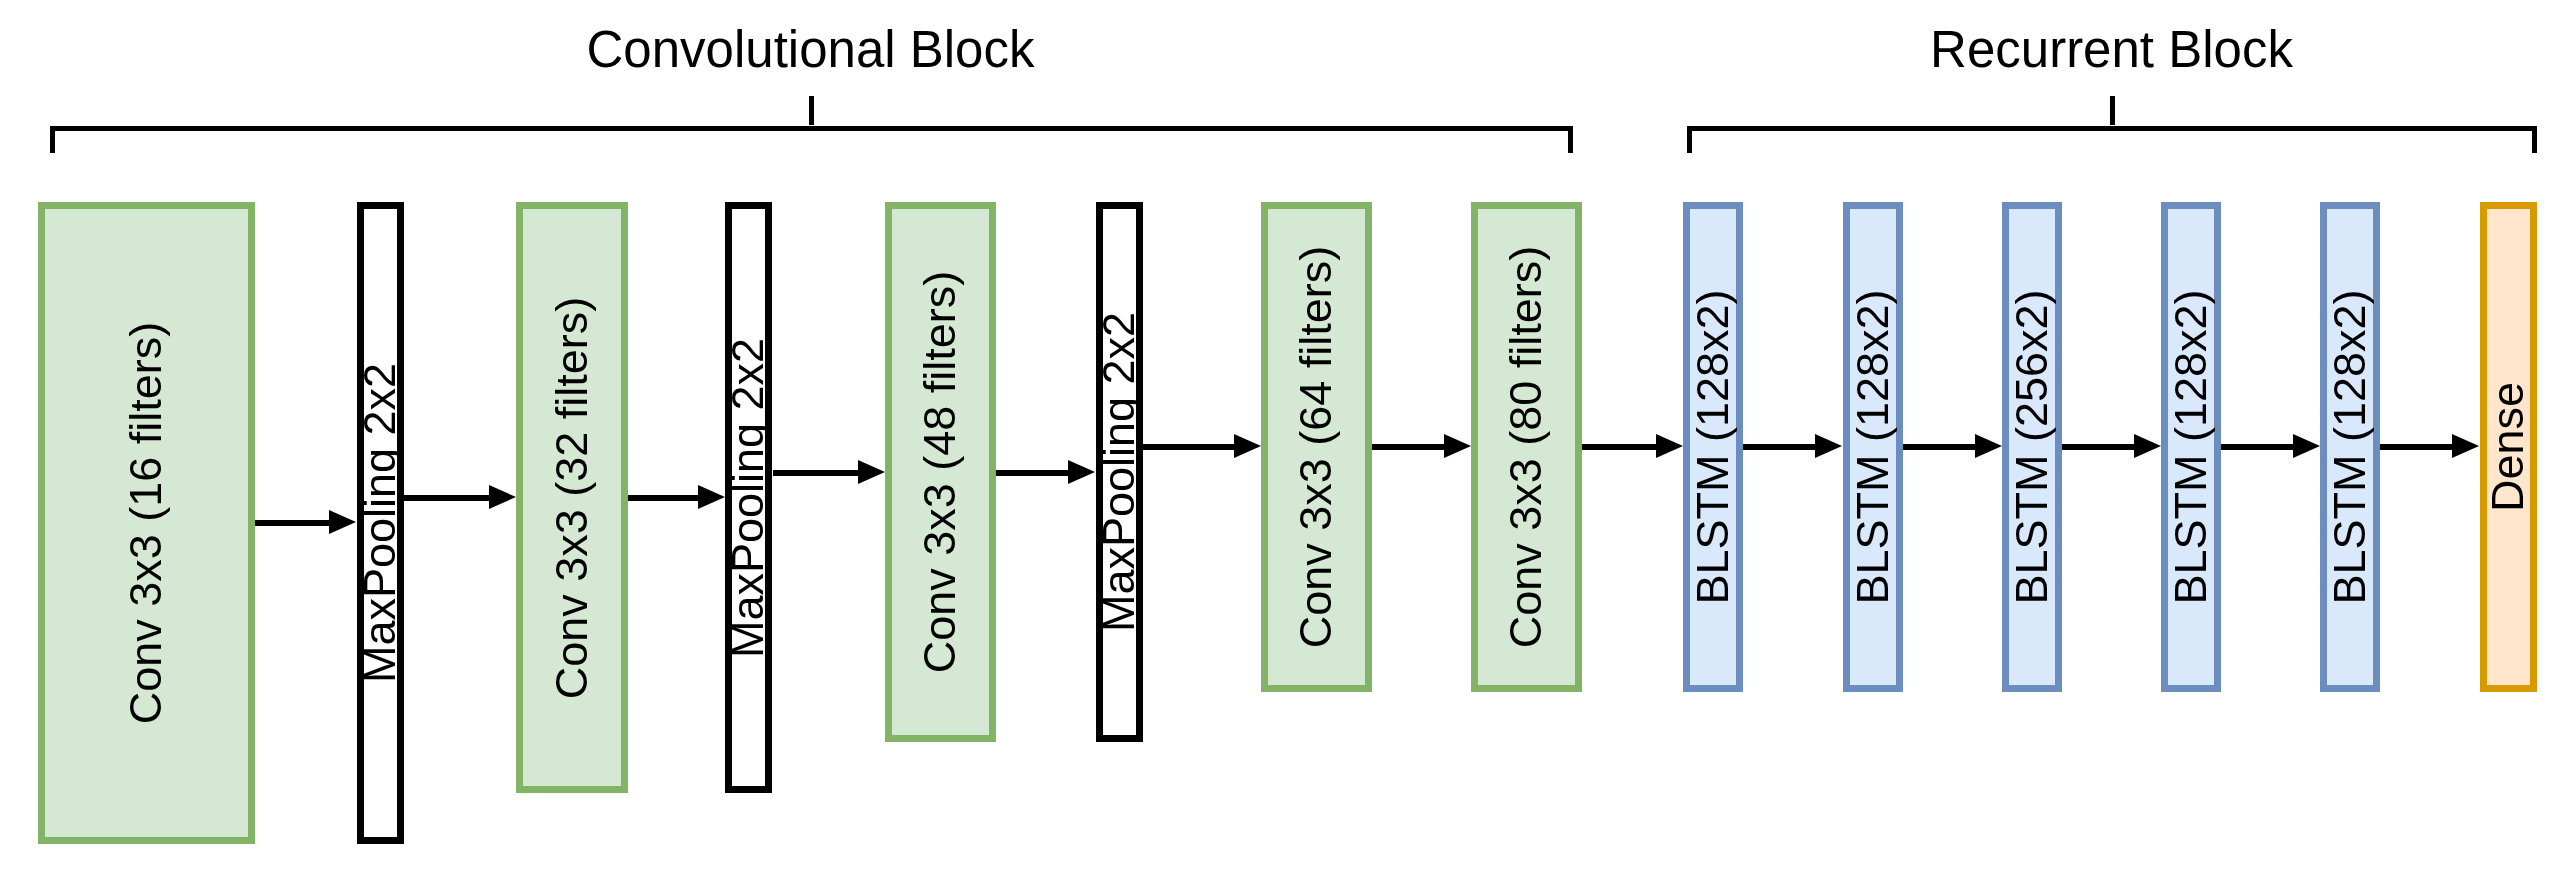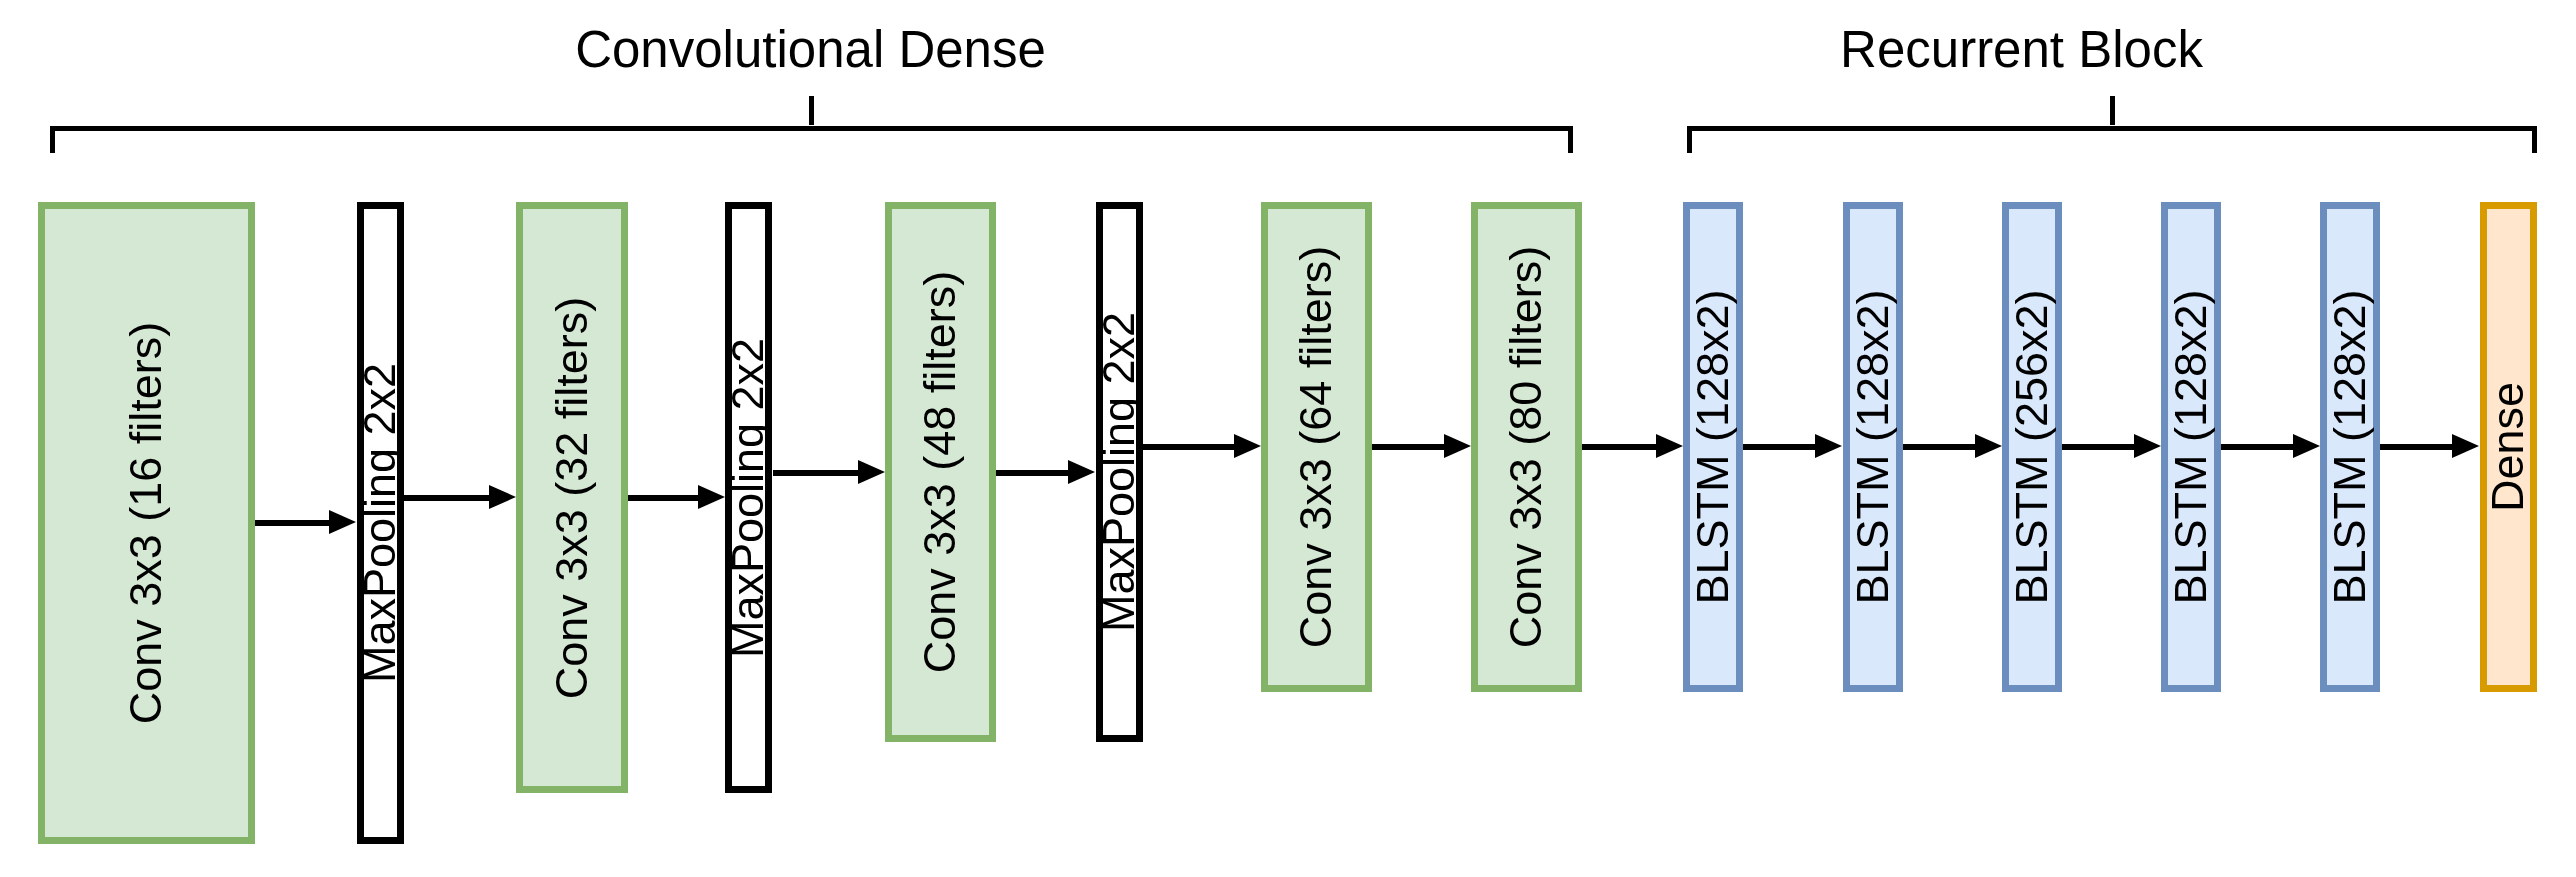--- a/index.html
+++ b/index.html
@@ -48,26 +48,26 @@
   }
 </style>
 </head>
 <body>
 
 <div id="canvas" style="width: 2576px; height: 877px; background: rgb(255, 255, 255);">
     <div class="bline" style="left: 50px; top: 126px; width: 1522px;"></div>
     <div class="btick" style="left: 50px; top: 126px; height: 27px;"></div>
     <div class="btick" style="left: 1568px; top: 126px; height: 27px;"></div>
     <div class="btick" style="left: 809px; top: 96px; height: 29px;"></div>
-    <div class="btitle" style="left: 401px; top: 22px;">Convolutional Dense</div>
+    <div class="btitle" style="left: 401px; top: 22px;">Convolutional Block</div>
     <div class="bline" style="left: 1687px; top: 126px; width: 850px;"></div>
     <div class="btick" style="left: 1687px; top: 126px; height: 27px;"></div>
     <div class="btick" style="left: 2532px; top: 126px; height: 27px;"></div>
     <div class="btick" style="left: 2110px; top: 96px; height: 29px;"></div>
-    <div class="btitle" style="left: 1612px; top: 22px;">Recurrent Block</div>
+    <div class="btitle" style="left: 1702px; top: 22px;">Recurrent Block</div>
     <div class="node" style="left: 38px; top: 202px; width: 217px; height: 642px; background: rgb(213, 232, 212); border-color: rgb(130, 179, 102);">
       <span class="rot">Conv 3x3 (16 filters)</span>
     </div>
     <div class="node" style="left: 357px; top: 202px; width: 47px; height: 642px; background: rgb(255, 255, 255); border-color: rgb(0, 0, 0);">
       <span class="rot">MaxPooling 2x2</span>
     </div>
     <div class="node" style="left: 516px; top: 202px; width: 112px; height: 591px; background: rgb(213, 232, 212); border-color: rgb(130, 179, 102);">
       <span class="rot">Conv 3x3 (32 filters)</span>
     </div>
     <div class="node" style="left: 725px; top: 202px; width: 47px; height: 591px; background: rgb(255, 255, 255); border-color: rgb(0, 0, 0);">

